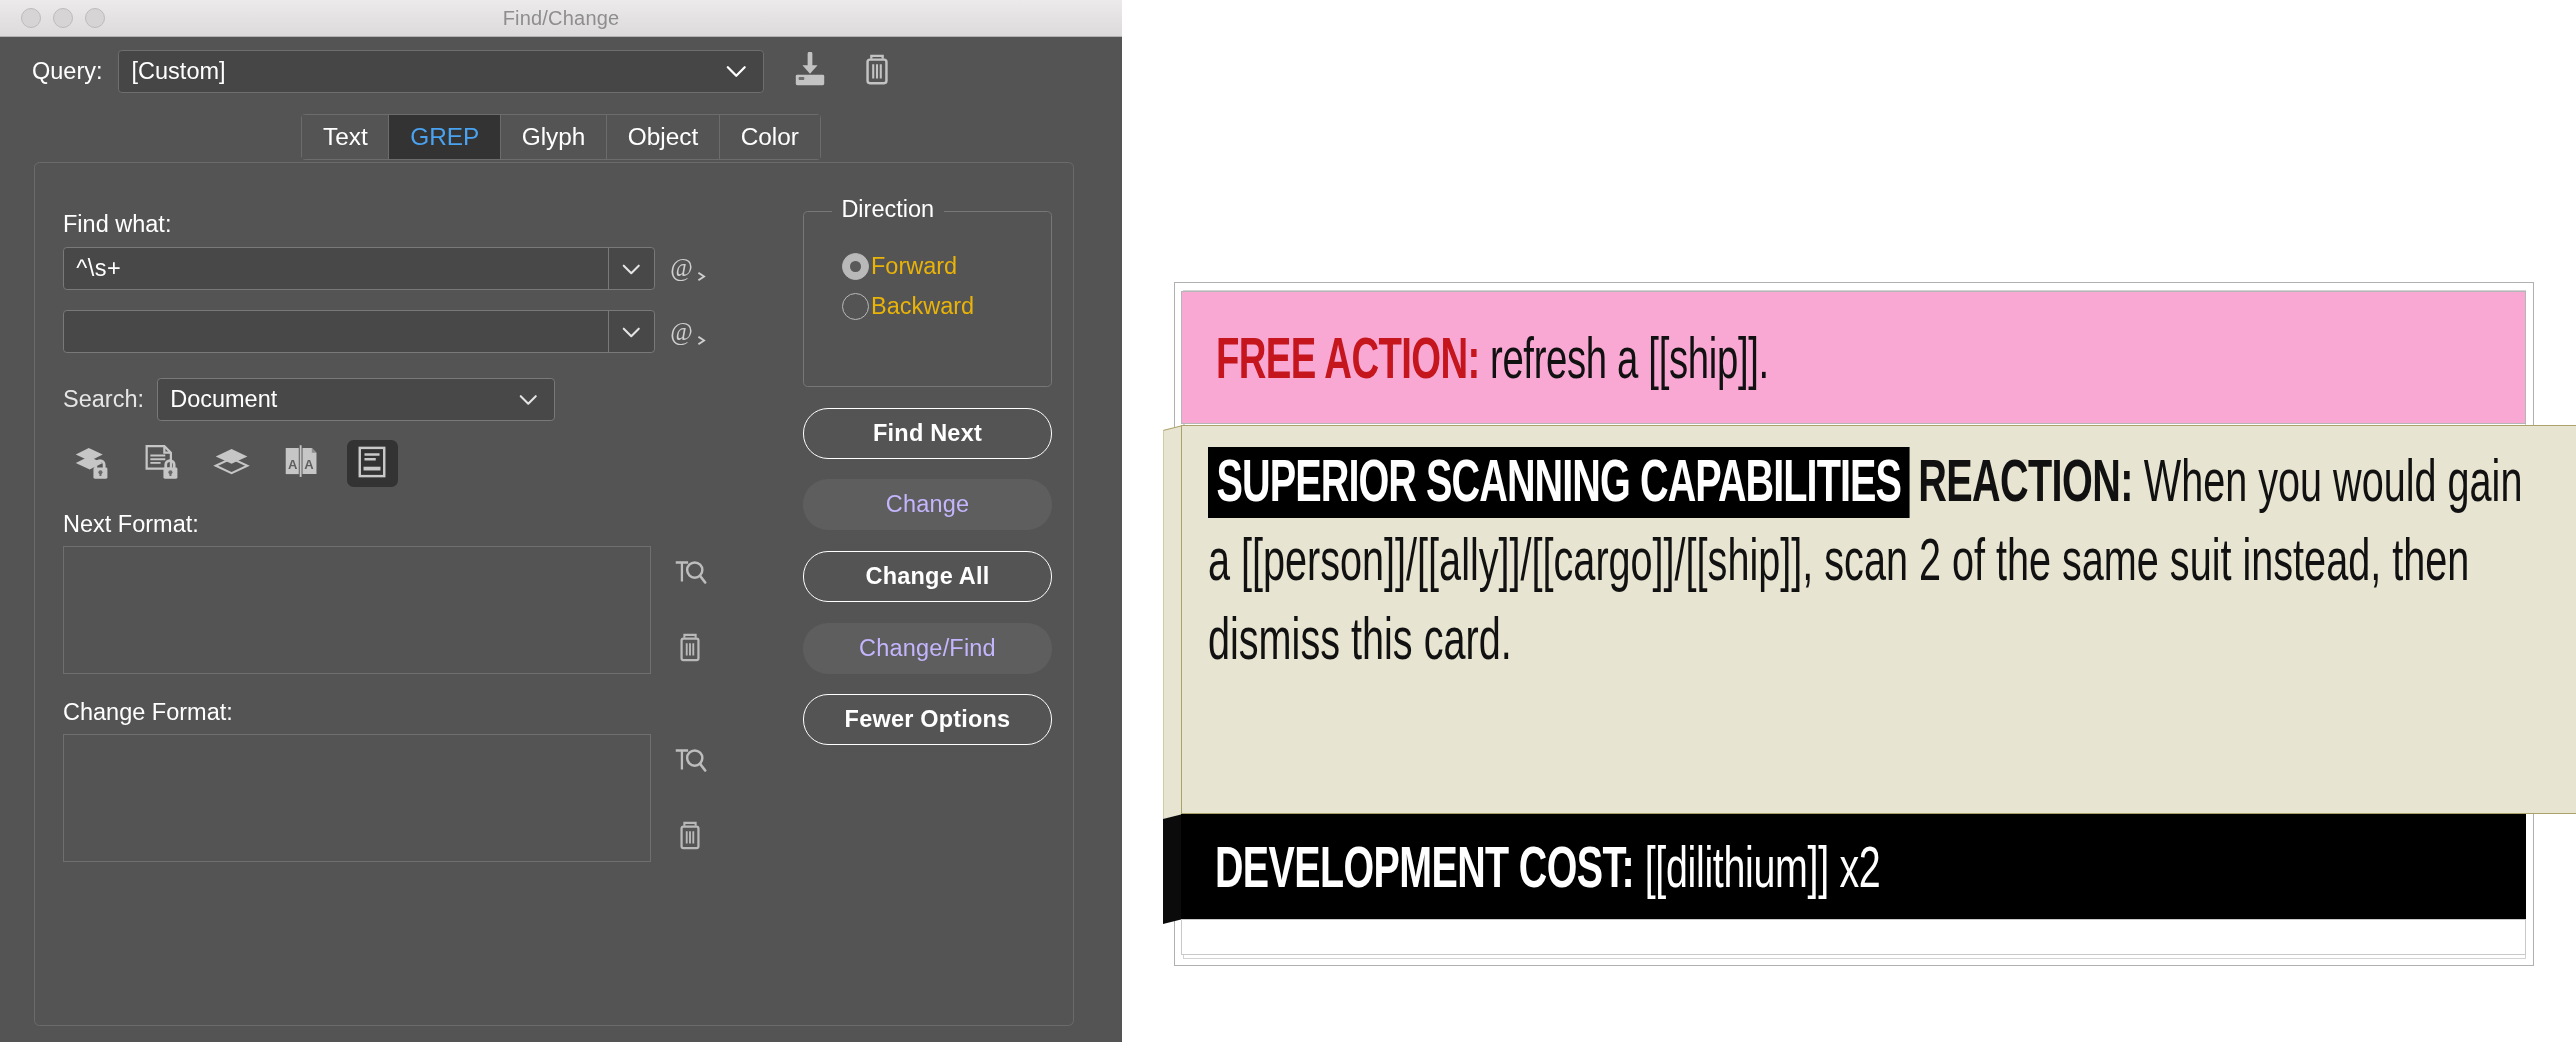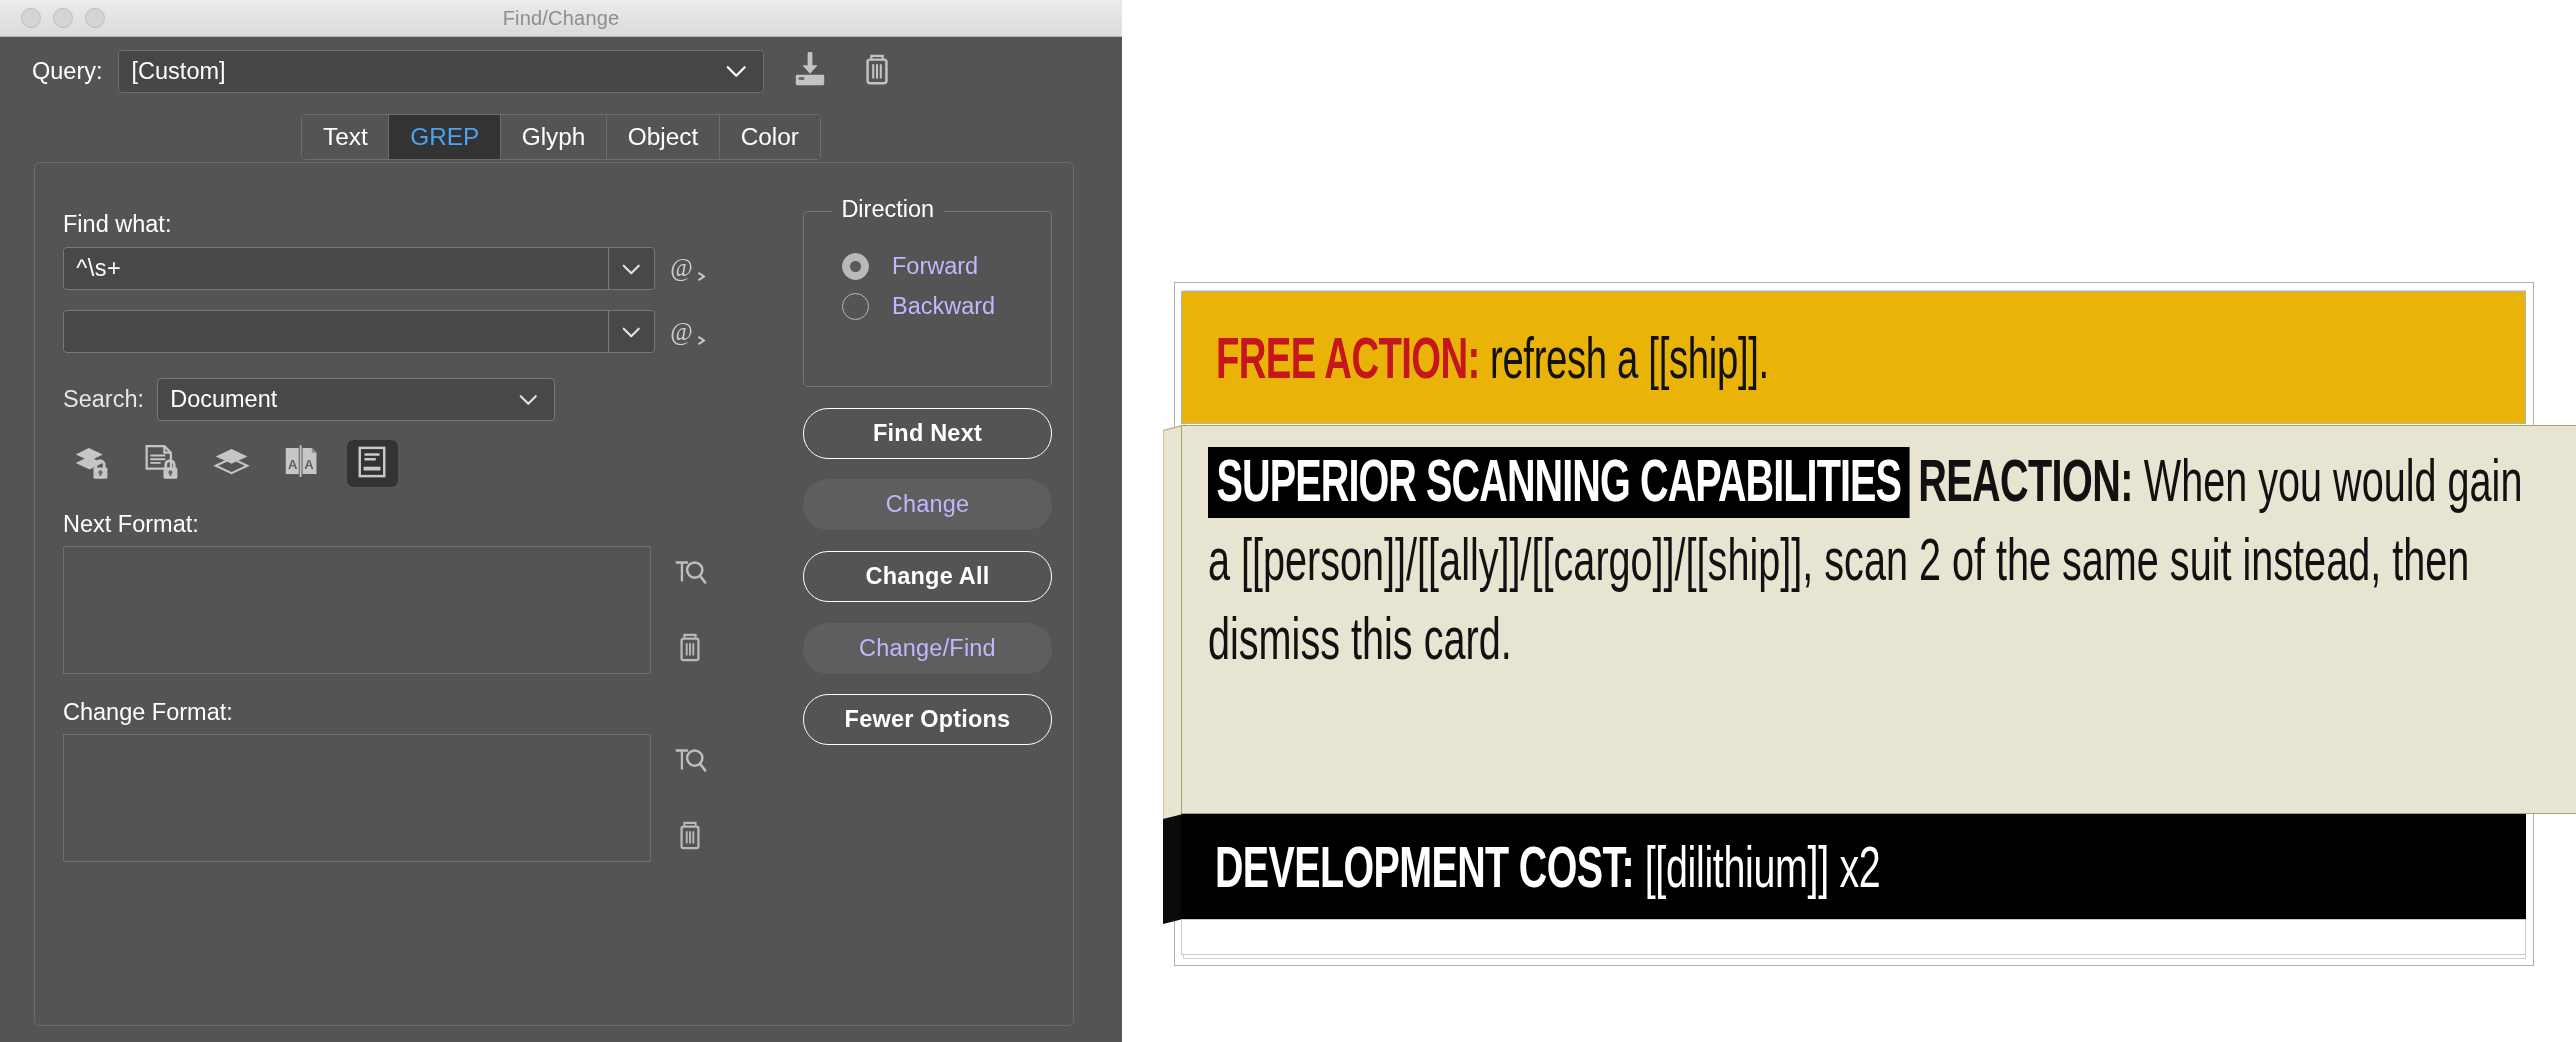--- a/index.html
+++ b/index.html
@@ -301,21 +301,21 @@
     box-sizing: border-box;
     display: flex; align-items: center; justify-content: center;
   }
   .radio.checked { background: #b9b9b9; border-color: #b9b9b9; }
   .radio.checked::after {
     content: "";
     width: 10.3px; height: 10.3px;
     border-radius: 50%;
     background: #5a5a5a;
   }
-  .radio-label { font-size: 23.5px; color: #c4b5fd; margin-left: 23px; }
+  .radio-label { font-size: 23.5px; color: #eab308; margin-left: 2px; }
 
   .btn {
     width: 249px;
     height: 51px;
     border-radius: 25px;
     border: 1.9px solid #ffffff;
     background: transparent;
     color: #ffffff;
     font-size: 23.5px;
     font-weight: bold;
@@ -363,21 +363,21 @@
     box-sizing: border-box;
   }
   .card-band {
     position: absolute;
     box-sizing: border-box;
   }
   
   #band-free-action {
     left: 26px; top: 9.4px;
     width: 1345px; height: 133px;
-    background: #eab308;
+    background: #f9a8d4;
     border: 0.9px solid #b5b5b5;
     display: flex; align-items: center;
     padding-left: 34px;
   }
   
   #band-reaction {
     left: 26px; top: 143px;
     width: 1578px; height: 389px;
     background: #e8e4d2;
     border: 1.9px solid #a9a36a;

